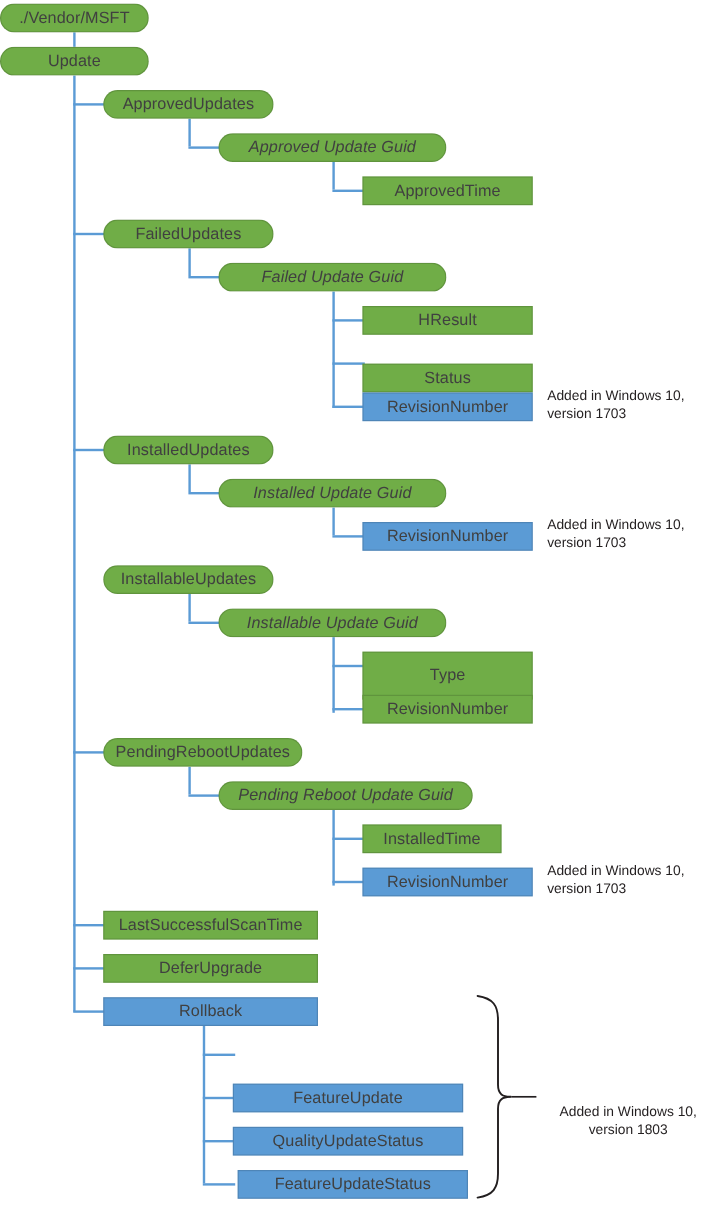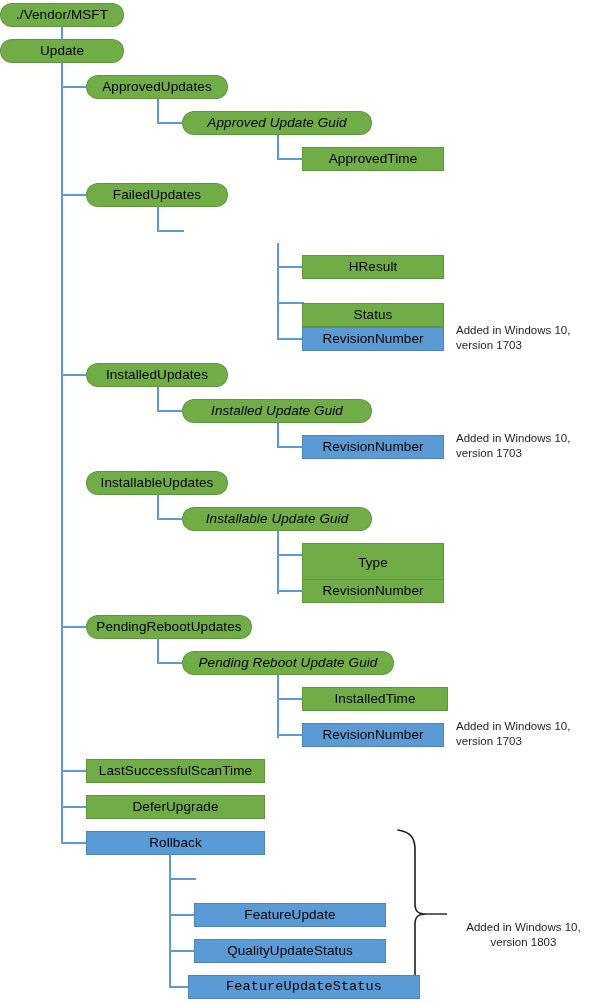--- a/index.html
+++ b/index.html
@@ -26,21 +26,21 @@
   .vline { width: 2px; }
   .hline { height: 2px; }
 
   
   .node {
     position: absolute;
     box-sizing: border-box;
     display: flex;
     align-items: center;
     justify-content: center;
-    color: #000000;
+    color: #404040;
     font-size: 13.5px;
     line-height: 1;
     letter-spacing: .1px;
     white-space: nowrap;
     text-align: center;
     border: 1px solid rgba(0,0,0,0.14);
   }
   .green  { background: #70ad47; }
   .blue   { background: #5b9bd5; }
   .pill   { border-radius: 999px; }
@@ -128,40 +128,41 @@
       <path d="M31 86 L52 86" stroke="#231f20" stroke-width="1.4" fill="none"></path>
     </svg>
   </div>
 
   <div class="node pill green" style="left: 0px; top: 3px; width: 124px; height: 24px;">./Vendor/MSFT</div>
   <div class="node pill green" style="left: 0px; top: 39px; width: 124px; height: 24px;">Update</div>
   <div class="node pill green" style="left: 86px; top: 75px; width: 142px; height: 24px;">ApprovedUpdates</div>
   <div class="node pill green italic" style="left: 182px; top: 111px; width: 190px; height: 24px;">Approved Update Guid</div>
   <div class="node rect green" style="left: 302px; top: 147px; width: 142px; height: 24px;">ApprovedTime</div>
   <div class="node pill green" style="left: 86px; top: 183px; width: 142px; height: 24px;">FailedUpdates</div>
+  <div class="node pill green italic" style="left: 182px; top: 219px; width: 190px; height: 24px;">Failed Update Guid</div>
   <div class="node rect green" style="left: 302px; top: 255px; width: 142px; height: 24px;">HResult</div>
   <div class="node rect green" style="left: 302px; top: 303px; width: 142px; height: 24px;">Status</div>
   <div class="node rect blue" style="left: 302px; top: 327px; width: 142px; height: 24px;">RevisionNumber</div>
   <div class="node pill green" style="left: 86px; top: 363px; width: 142px; height: 24px;">InstalledUpdates</div>
   <div class="node pill green italic" style="left: 182px; top: 399px; width: 190px; height: 24px;">Installed Update Guid</div>
   <div class="node rect blue" style="left: 302px; top: 435px; width: 142px; height: 24px;">RevisionNumber</div>
   <div class="node pill green" style="left: 86px; top: 471px; width: 142px; height: 24px;">InstallableUpdates</div>
   <div class="node pill green italic" style="left: 182px; top: 507px; width: 190px; height: 24px;">Installable Update Guid</div>
   <div class="node rect green" style="left: 302px; top: 543px; width: 142px; height: 40px;">Type</div>
   <div class="node rect green" style="left: 302px; top: 579px; width: 142px; height: 24px;">RevisionNumber</div>
   <div class="node pill green" style="left: 86px; top: 615px; width: 166px; height: 24px;">PendingRebootUpdates</div>
   <div class="node pill green italic" style="left: 182px; top: 651px; width: 212px; height: 24px;">Pending Reboot Update Guid</div>
-  <div class="node rect green" style="left: 302px; top: 687px; width: 146px; height: 24px;">InstalledTime</div>
+  <div class="node rect green" style="left: 302px; top: 687px; width: 116px; height: 24px;">InstalledTime</div>
   <div class="node rect blue" style="left: 302px; top: 723px; width: 142px; height: 24px;">RevisionNumber</div>
   <div class="node rect green" style="left: 86px; top: 759px; width: 179px; height: 24px;">LastSuccessfulScanTime</div>
   <div class="node rect green" style="left: 86px; top: 795px; width: 179px; height: 24px; text-align: center;">DeferUpgrade</div>
   <div class="node rect blue" style="left: 86px; top: 831px; width: 179px; height: 24px;">Rollback</div>
   <div class="node rect blue" style="left: 194px; top: 903px; width: 192px; height: 24px;">FeatureUpdate</div>
   <div class="node rect blue" style="left: 194px; top: 939px; width: 192px; height: 24px;">QualityUpdateStatus</div>
-  <div class="node rect blue" style="left: 188px; top: 975px; width: 232px; height: 24px; font-family: Liberation Mono, monospace;">FeatureUpdateStatus</div>
+  <div class="node rect blue" style="left: 198px; top: 975px; width: 192px; height: 24px;">FeatureUpdateStatus</div>
 
   <div class="note" style="left: 456px; top: 323px; width: 150px;">Added in Windows 10,
 version 1703</div>
   <div class="note" style="left: 456px; top: 431px; width: 150px;">Added in Windows 10,
 version 1703</div>
   <div class="note" style="left: 456px; top: 719px; width: 150px;">Added in Windows 10,
 version 1703</div>
   <div class="note centered" style="left: 446px; top: 920px; width: 155px;">Added in Windows 10,
 version 1803</div>
 

